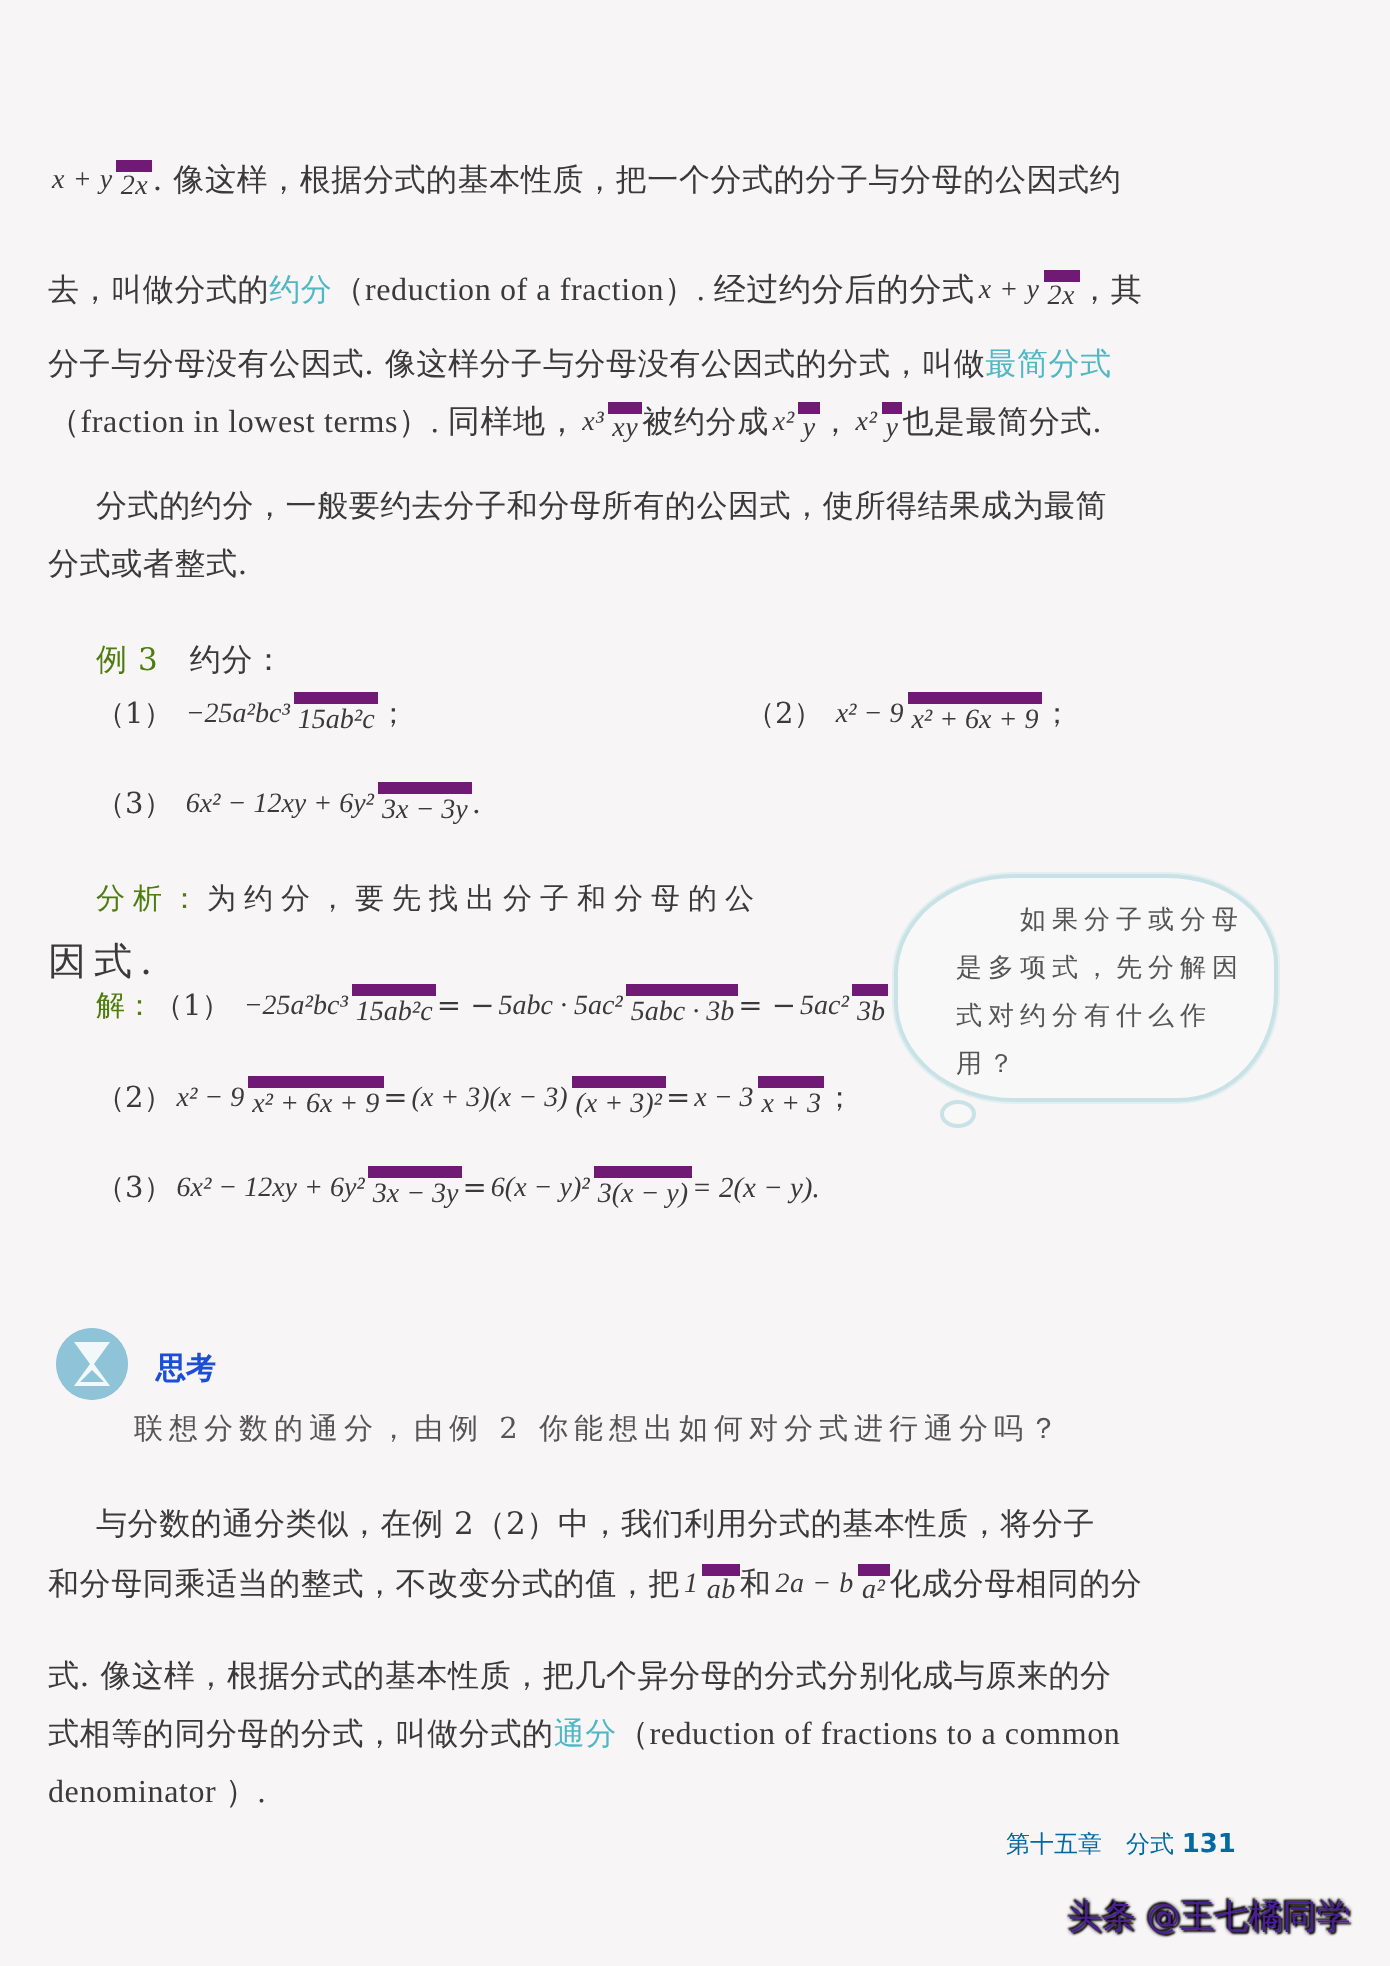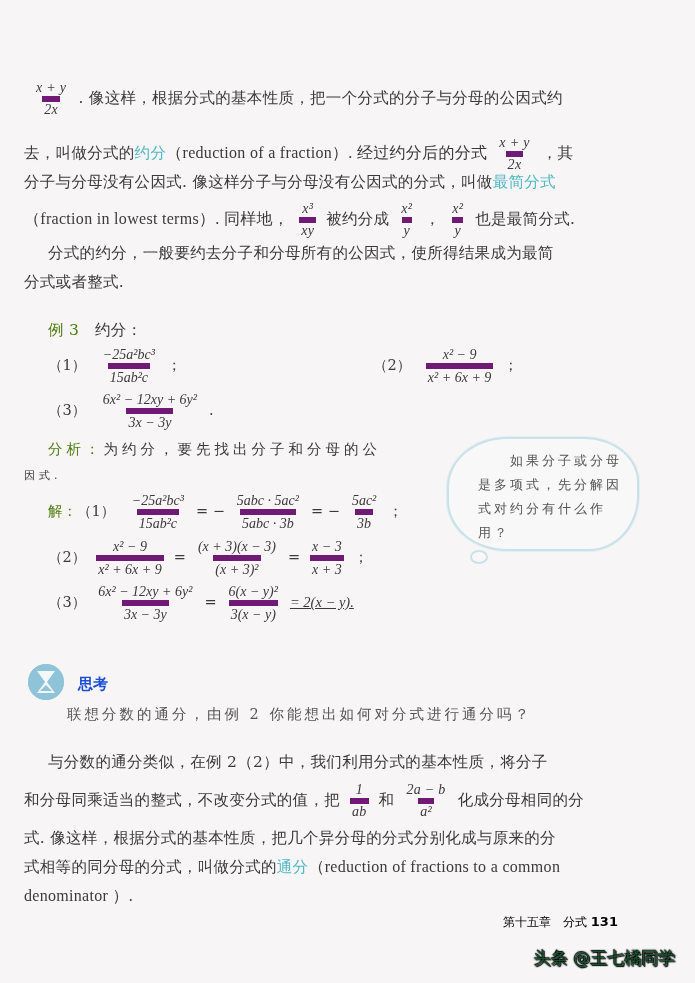--- a/index.html
+++ b/index.html
@@ -6,38 +6,38 @@
   body {
     width:695px; height:983px; overflow:hidden; position:relative;
     background:#f7f5f6;
     font-family:"DejaVu Serif", "Liberation Serif", serif;
     color:#3a3a3a;
   }
   .abs { position:absolute; }
   .line { position:absolute; left:24px; font-size:15.5px; white-space:nowrap; letter-spacing:0.3px; }
   .term { color:#4fb8c4; }
   .en { font-family:"Liberation Serif", serif; font-size:16px; }
-  .frac { display:inline-flex; flex-direction:column; align-items:center; vertical-align:middle;
-          font-family:"Liberation Serif", serif; font-style:italic; font-size:14px; line-height:16px; margin:0 10px; }
+  .frac { display:inline-flex; flex-direction:row; align-items:center; vertical-align:middle;
+          font-family:"Liberation Serif", serif; font-style:italic; font-size:14px; line-height:16px; margin:0 0; }
   .frac .num { padding:0 2px; }
   .frac .den { border-top:6px solid #701a75; padding:0 2px; }
   .mfrac { font-size:14px; line-height:17px; }
   .label-blue { color:#4d7c0f; }
   .bubble { position:absolute; left:447px; top:437px; width:188px; height:110px;
     background:#f8f8f9; border:2px solid #c9e2e6; border-radius:60px 55px 50px 60px / 50px 45px 55px 50px;
     box-shadow: 0 0 0 1px #e2eff1;
   }
   .bubble-text { position:absolute; left:478px; top:449px; width:150px; font-size:13px; line-height:24px; letter-spacing:3px; color:#555; }
   .think-icon { position:absolute; left:28px; top:664px; width:36px; height:36px; border-radius:50%;
     background:#8fc3d8; overflow:hidden; }
   .think-title { position:absolute; left:78px; top:675px; font-family:"DejaVu Sans", sans-serif; font-weight:bold; font-size:15px; color:#1d4ed8; }
   .think-q { position:absolute; left:67px; top:705px; font-size:14.5px; letter-spacing:3px; color:#555; }
-  .footer { position:absolute; left:503px; top:914px; font-size:12px; color:#000000; }
+  .footer { position:absolute; left:503px; top:914px; font-size:12px; color:#0369a1; }
   .footer b { font-family:"DejaVu Sans", sans-serif; font-size:13px; }
-  .watermark { position:absolute; left:534px; top:947px; font-family:"DejaVu Sans", sans-serif; font-size:17px; color:#14532d;
+  .watermark { position:absolute; left:534px; top:947px; font-family:"DejaVu Sans", sans-serif; font-size:17px; color:#4c1d95;
     text-shadow: 0 0 2px #000, 1px 1px 1px #000, -1px -1px 1px #000; }
 </style>
 </head>
 <body>
 
 <div class="line" style="top:80px;">
   <span class="frac">
       <span class="num">x + y</span>
       <span class="den">2x</span>
     </span><span>. 像这样，根据分式的基本性质，把一个分式的分子与分母的公因式约</span>
@@ -88,21 +88,21 @@
   <span>（3）</span>
   <span class="frac mfrac">
       <span class="num">6x² − 12xy + 6y²</span>
       <span class="den">3x − 3y</span>
     </span><span>.</span>
 </div>
 
 <div class="line" style="top:440px; left:48px; letter-spacing:4px; font-size:14.5px;">
   <span class="label-blue">分析：</span><span>为约分，要先找出分子和分母的公</span>
 </div>
-<div class="line" style="top:468px; letter-spacing:4px; font-size:11px;">因式.</div>
+<div class="line" style="top:468px; letter-spacing:4px; font-size:19px;">因式.</div>
 
 <div class="abs" style="left:48px; top:492px; font-size:14.5px; white-space:nowrap;">
   <span class="label-blue">解：</span><span>（1）</span>
   <span class="frac mfrac">
       <span class="num">−25a²bc³</span>
       <span class="den">15ab²c</span>
     </span><span>= −</span><span class="frac mfrac">
       <span class="num">5abc · 5ac²</span>
       <span class="den">5abc · 3b</span>
     </span><span>= −</span><span class="frac mfrac">
@@ -122,21 +122,21 @@
       <span class="den">x + 3</span>
     </span><span>；</span>
 </div>
 <div class="abs" style="left:48px; top:583px; font-size:14.5px; white-space:nowrap;">
   <span>（3）</span><span class="frac mfrac">
       <span class="num">6x² − 12xy + 6y²</span>
       <span class="den">3x − 3y</span>
     </span><span>=</span><span class="frac mfrac">
       <span class="num">6(x − y)²</span>
       <span class="den">3(x − y)</span>
-    </span><span style="font-family:'Liberation Serif',serif; font-style:italic;text-decoration:underline;">= 2(x − y).</span>
+    </span><span style="font-family:'Liberation Serif',serif; font-style:italic;">= 2(x − y).</span>
 </div>
 
 <div class="bubble"></div>
 <div class="abs" style="left:470px; top:550px; width:14px; height:10px; border:2px solid #c9e2e6; border-radius:50%; background:#f8f8f9;"></div>
 <div class="bubble-text">　　如果分子或分母是多项式，先分解因式对约分有什么作用？</div>
 
 <div class="think-icon">
   <svg width="36" height="36" viewBox="0 0 36 36">
     <circle cx="18" cy="18" r="18" fill="#8fc3d8"></circle>
     <path d="M9 7 L27 7 L19 18 L27 29 L9 29 L17 18 Z" fill="#f2f7f9"></path>

